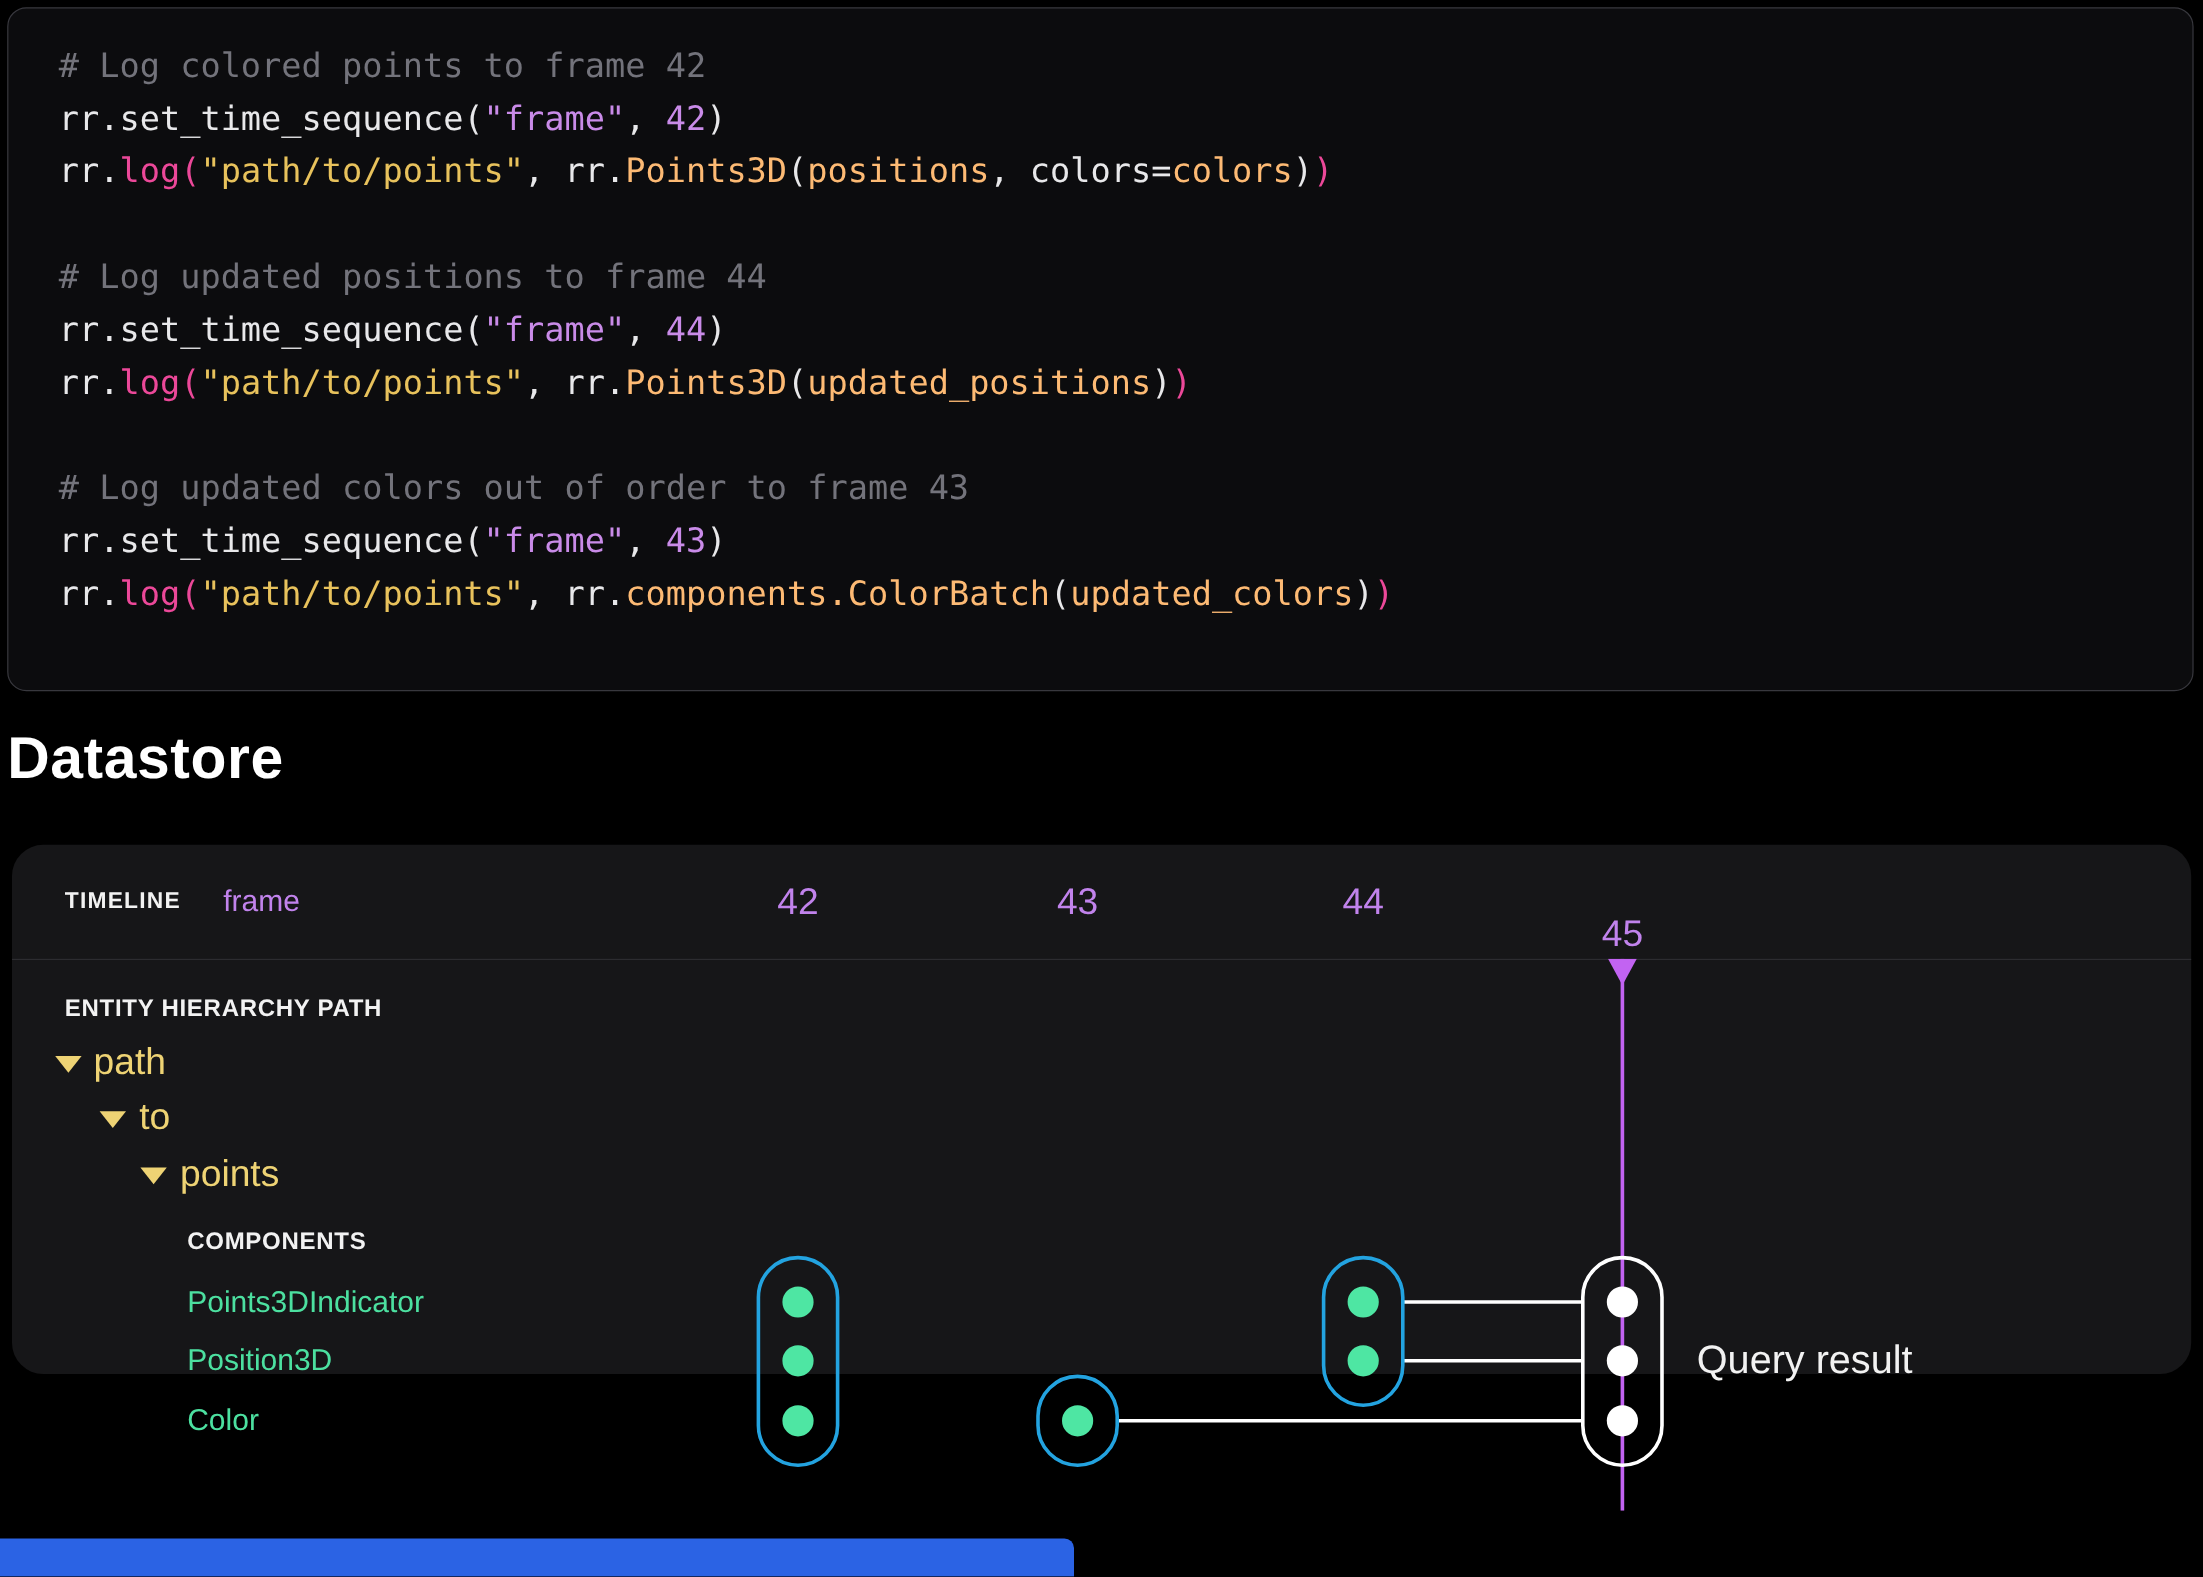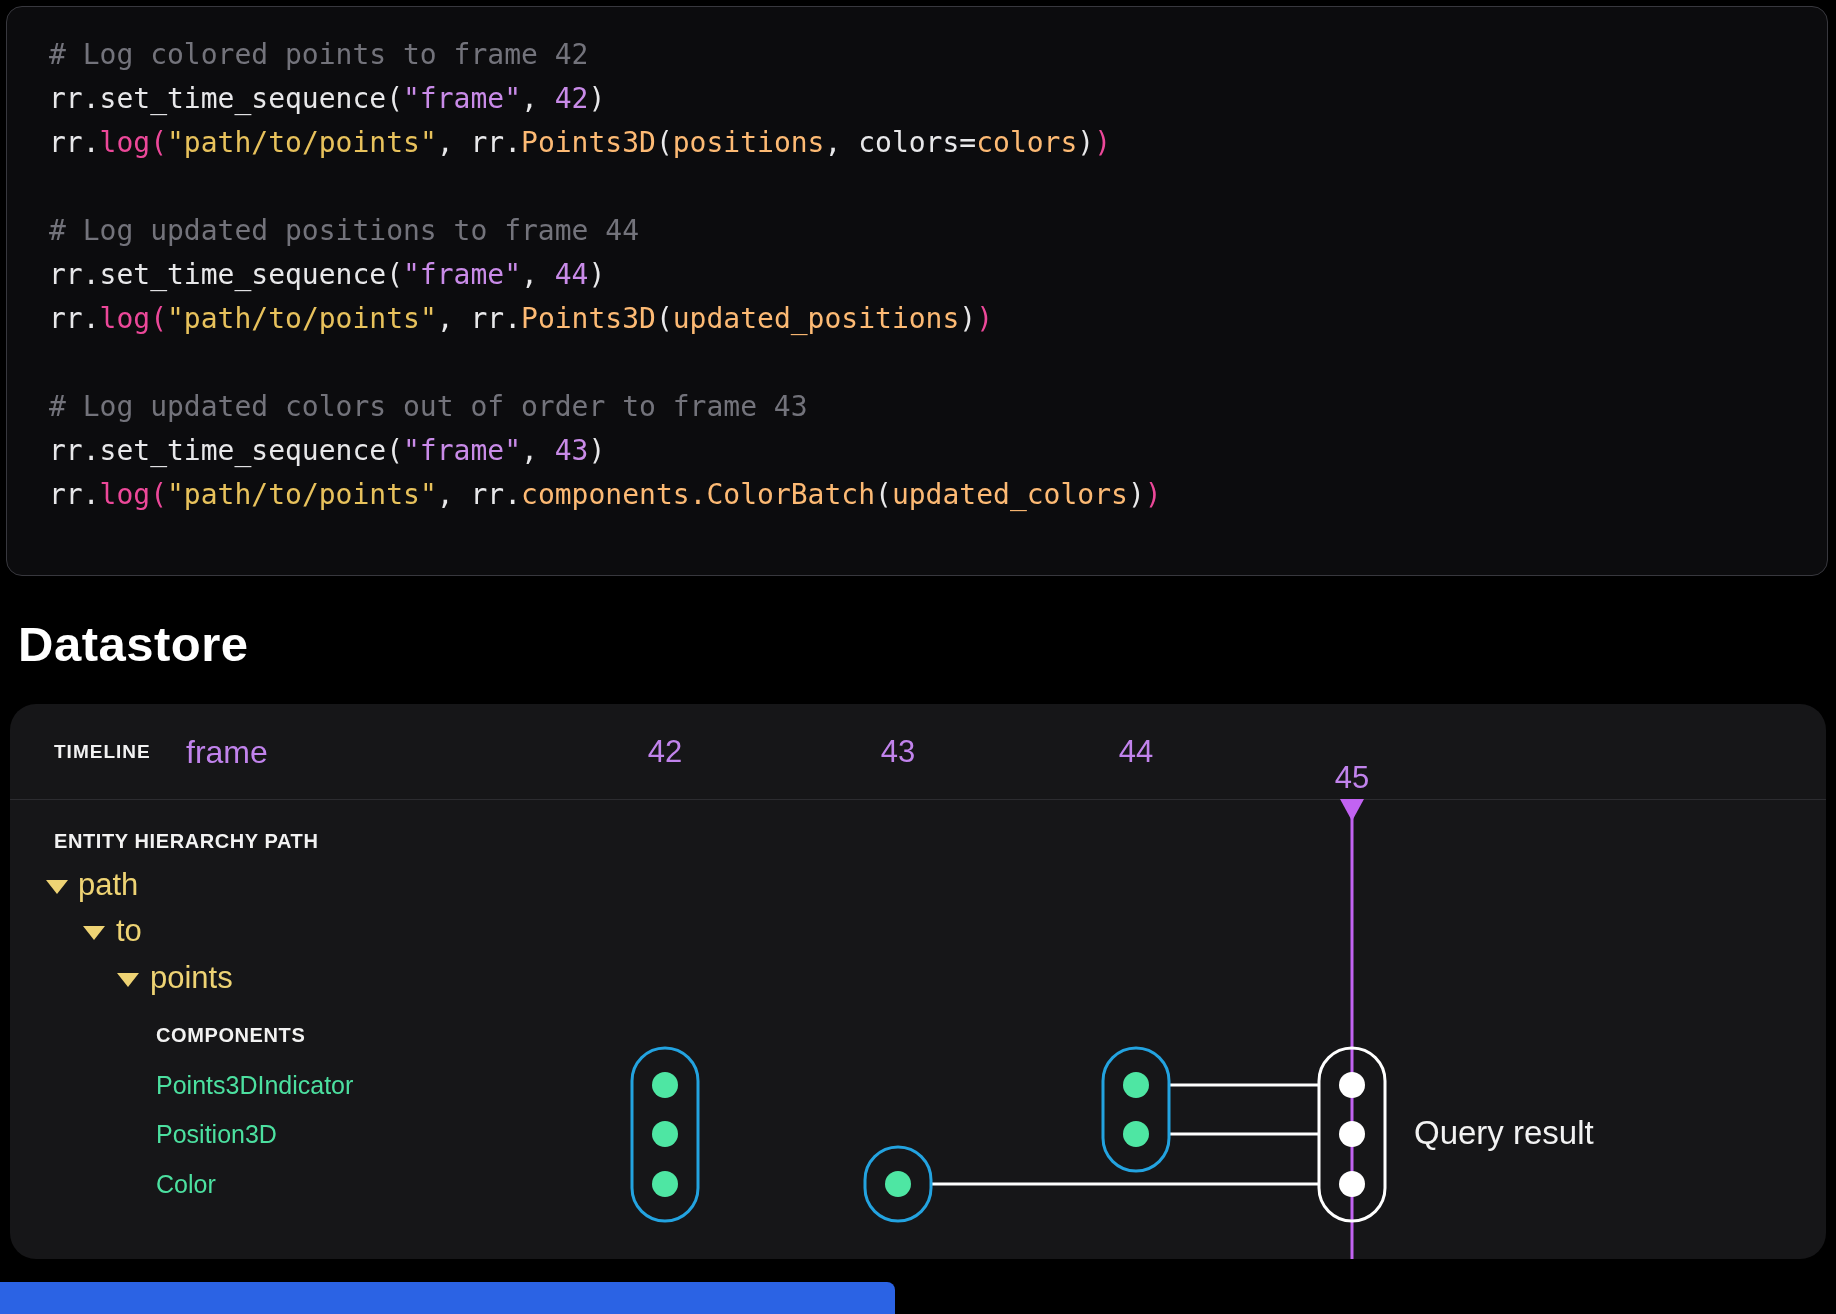--- a/index.html
+++ b/index.html
@@ -24,40 +24,40 @@
   }
   .tok-comment { color:#73737b; }
   .tok-plain   { color:#e8e8ea; }
   .tok-purple  { color:#c98be8; }
   .tok-yellow  { color:#e8c25c; }
   .tok-blue    { color:#ec4899; }
   .tok-green   { color:#fdba74; }
 
   
   .heading {
-    position:absolute; left:6px; top:604px; margin:12px;
+    position:absolute; left:6px; top:604px; margin:0;
     font-size:49px; font-weight:700; color:#fff; letter-spacing:0.5px;
   }
 
   
   .ds-panel {
-    position:absolute; left:10px; top:704px; width:1816px; height:555px;
+    position:absolute; left:10px; top:704px; width:1816px; height:441px;
     background:#161618; border-radius:26px; box-sizing:border-box;
   }
   .ds-header {
     position:absolute; left:0; top:0; right:0; height:95px;
     border-bottom:1px solid #2c2c30;
   }
   .ds-timeline-label {
     position:absolute; left:44px; top:50%; transform:translateY(-50%);
     font-size:19px; font-weight:600; letter-spacing:1px; color:#f2f2f2;
   }
   .ds-timeline-name {
     position:absolute; left:176px; top:50%; transform:translateY(-50%);
-    font-size:32px; color:#c183ec;
+    font-size:25px; color:#c183ec;
   }
   .frame-num {
     position:absolute; top:50%; transform:translate(-50%,-50%);
     font-size:31px; color:#c183ec;
   }
   .ds-body { position:absolute; left:0; top:95px; right:0; bottom:0; }
 
   .ds-section-label {
     position:absolute; font-size:20px; font-weight:600; letter-spacing:0.6px;
     color:#f2f2f2; line-height:26px;

